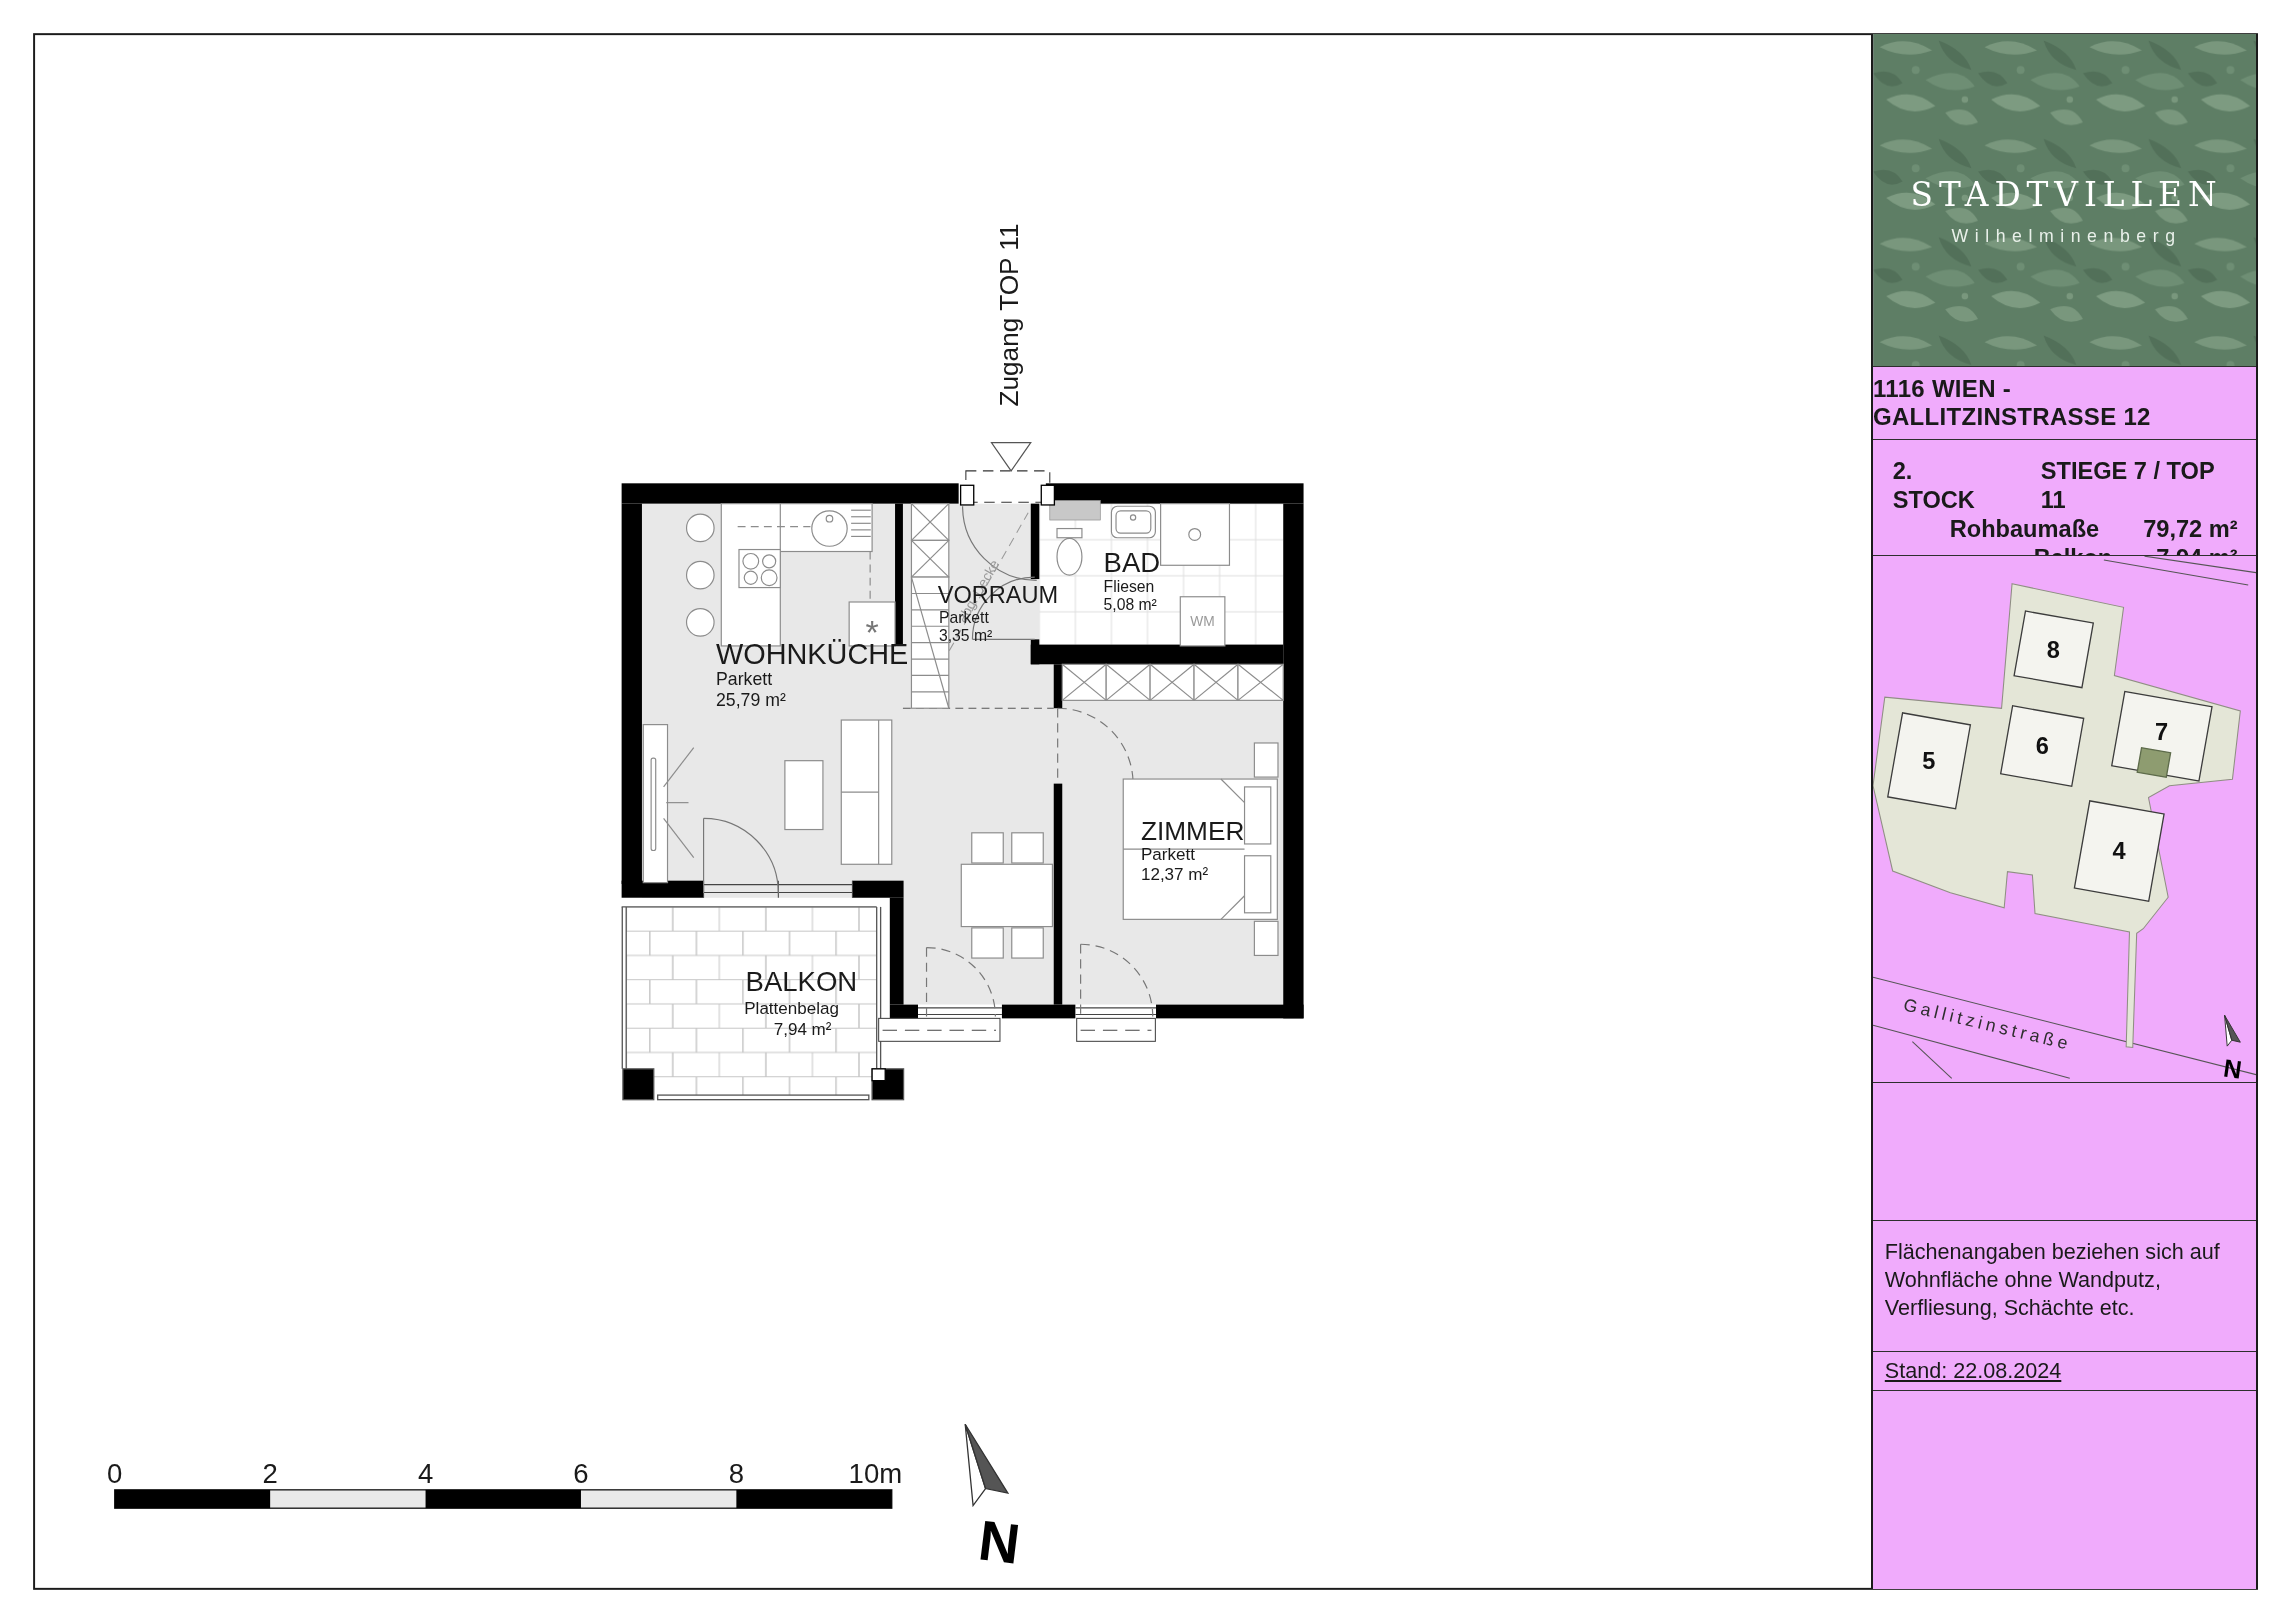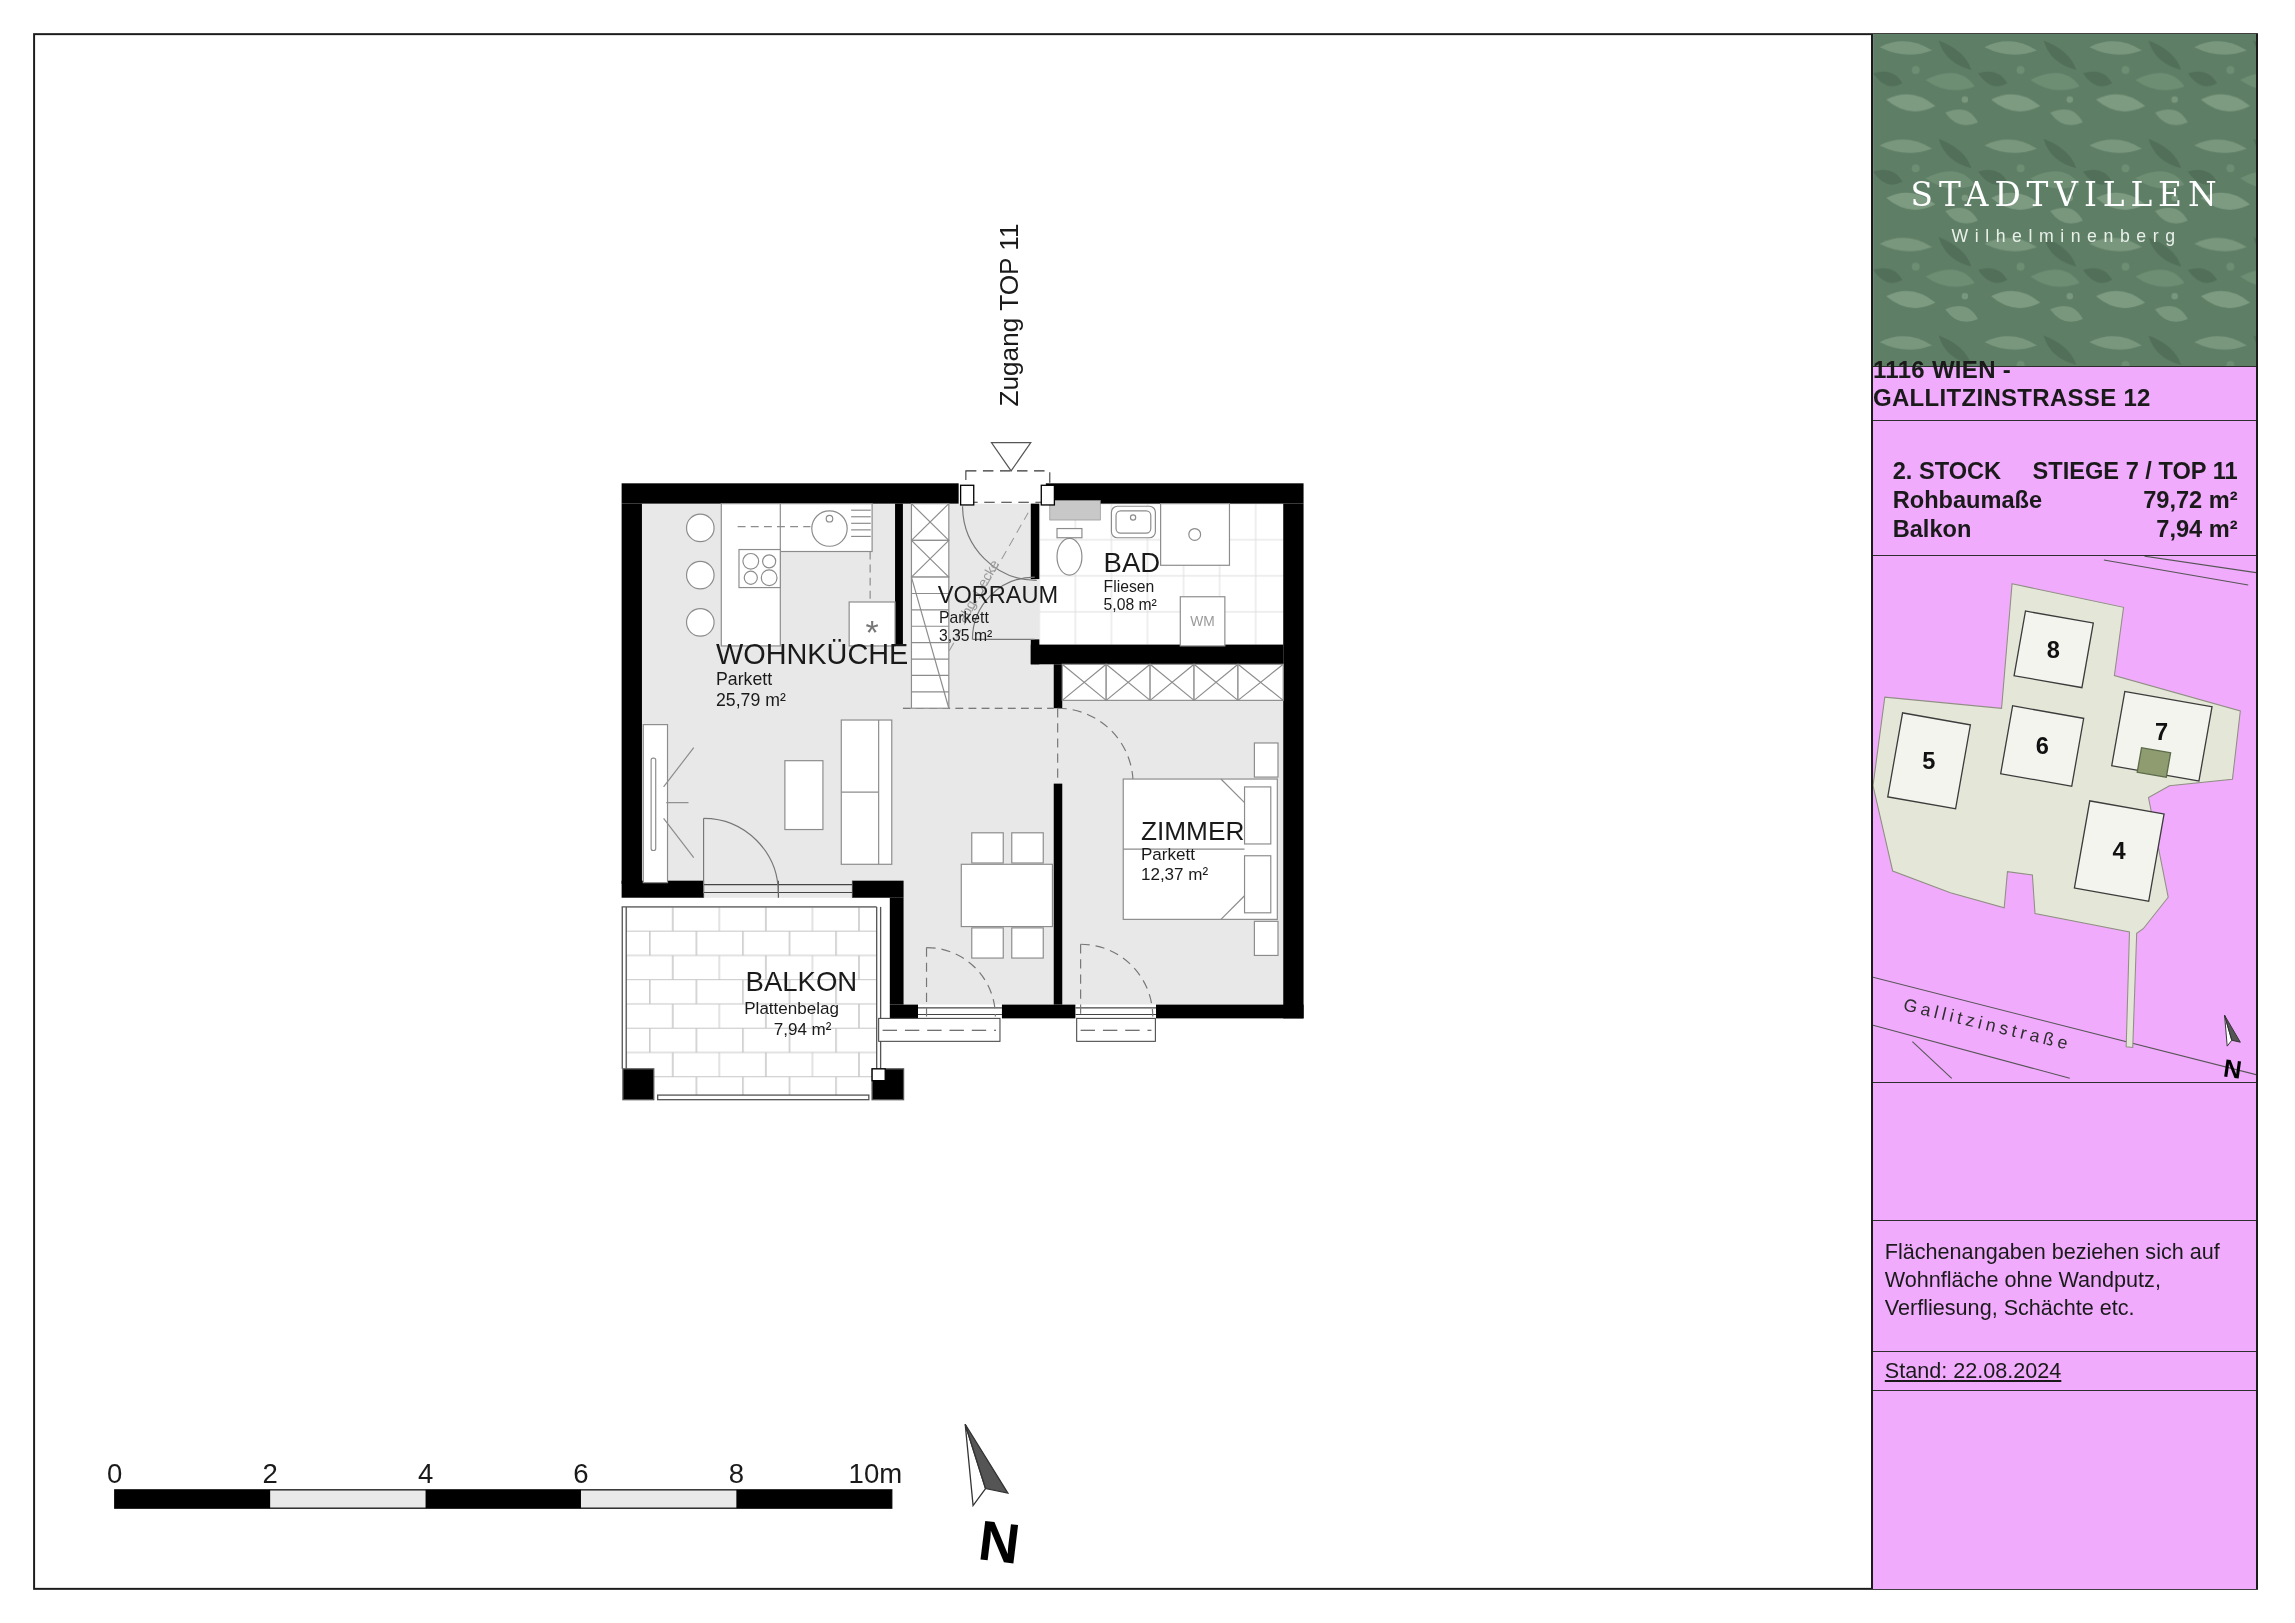--- a/index.html
+++ b/index.html
@@ -6,29 +6,29 @@
   body{
     width:2295px;height:1623px;position:relative;background:#fff;
     font-family:"Liberation Sans", sans-serif;color:#1a1a1a;overflow:hidden;
   }
   #plan-layer{position:absolute;left:0;top:0;width:2295px;height:1623px;}
   
   #sidebar{position:absolute;left:1871px;top:34px;width:387px;height:1555px;background:#f0abfc;
            border-left:2px solid #1b1b1b;border-right:2px solid #1b1b1b;box-sizing:border-box;}
   .sec{position:absolute;left:0;width:100%;box-sizing:border-box;border-bottom:1.3px solid #2e2e2e;overflow:hidden;}
   #sec-logo{top:0;height:333px;}
-  #sec-address{top:314px;height:73px;display:flex;align-items:center;justify-content:center;
+  #sec-address{top:333px;height:73px;display:flex;align-items:center;justify-content:center;
                font-size:24px;font-weight:bold;letter-spacing:0.3px;}
   #sec-info{top:407px;height:115px;padding:15.7px 18.4px 0 19.7px;font-size:23.6px;font-weight:bold;}
   #sec-site{top:522px;height:527px;}
   #sec-empty1{top:1049px;height:138px;}
   #sec-disclaimer{top:1187px;height:131px;padding:17px 13px 0 11.8px;font-size:21.6px;line-height:28px;}
   #sec-date{top:1318px;height:39px;display:flex;align-items:center;padding-left:11.8px;font-size:21.6px;text-decoration:underline;}
   #sec-empty2{top:1357px;height:198px;border-bottom:none;}
-  .info-row{display:flex;justify-content:space-between;line-height:29px;}
+  .info-row{display:flex;justify-content:flex-end;line-height:29px;gap:44px;}
   
   #sec-logo svg{display:block;}
 </style>
 </head>
 <body>
 
 <svg id="plan-layer" viewBox="0 0 3500 2475" xmlns="http://www.w3.org/2000/svg">
   <defs>
     <pattern id="brick" patternUnits="userSpaceOnUse" x="955" y="1383" width="142" height="74">
       <rect x="0" y="0" width="142" height="74" fill="#ffffff"></rect>

